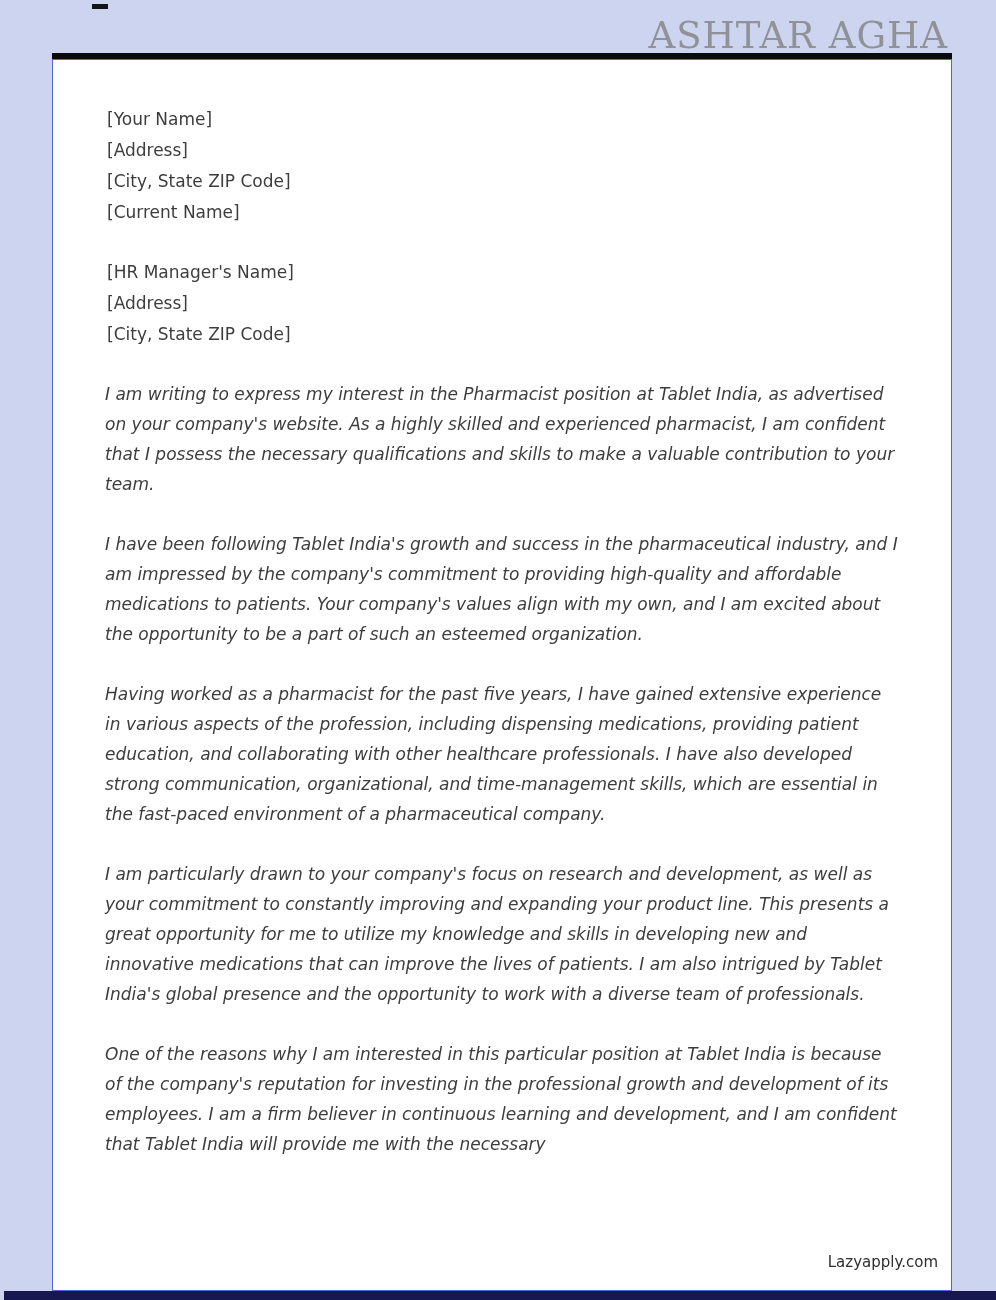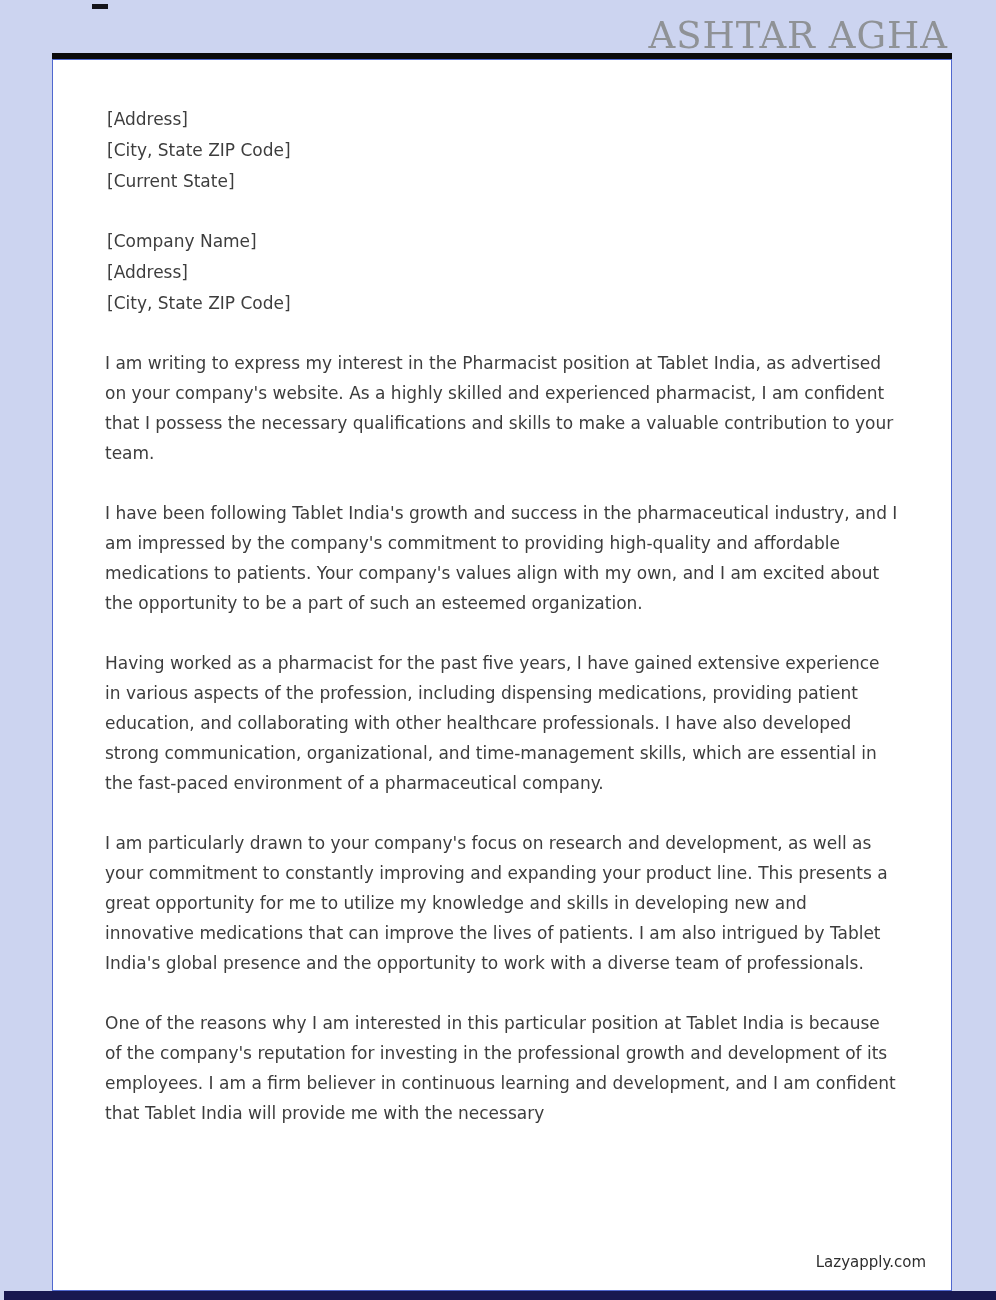--- a/index.html
+++ b/index.html
@@ -53,25 +53,25 @@
     overflow: hidden;
   }
   .letter {
     padding: 42px 50px 0 51px;
     font-size: 17px;
     line-height: 30px;
     color: #3d3d3d;
   }
   .block { margin-bottom: 30px; }
   .block .line { white-space: nowrap; }
-  .letter p { margin: 0 0 30px 0; }
+  .letter p { margin: 0 0 30px 0; font-style: italic; }
   .watermark {
     position: absolute;
     top: 1190px;
-    right: 24px;
+    right: 12px;
     font-size: 15px;
     line-height: 22px;
     color: #2e2e2e;
   }
   .bottom-bar {
     position: absolute;
     left: 0;
     top: 1287px;
     width: 996px;
     height: 13px;
@@ -86,27 +86,28 @@
   <div class="top-mark"></div>
 
   <div class="brand">ASHTAR AGHA</div>
 
   <div class="divider"></div>
 
   <div class="page">
     <div class="letter">
 
       <div class="block">
+        <div class="line">[Your Name]</div>
         <div class="line">[Address]</div>
         <div class="line">[City, State ZIP Code]</div>
-        <div class="line">[Current State]</div>
+        <div class="line">[Current Name]</div>
       </div>
 
       <div class="block">
-        <div class="line">[Company Name]</div>
+        <div class="line">[HR Manager's Name]</div>
         <div class="line">[Address]</div>
         <div class="line">[City, State ZIP Code]</div>
       </div>
 
 
       <p>I am writing to express my interest in the Pharmacist position at Tablet India, as advertised on your company's website. As a highly skilled and experienced pharmacist, I am confident that I possess the necessary qualifications and skills to make a valuable contribution to your team.</p>
       <p>I have been following Tablet India's growth and success in the pharmaceutical industry, and I am impressed by the company's commitment to providing high-quality and affordable medications to patients. Your company's values align with my own, and I am excited about the opportunity to be a part of such an esteemed organization.</p>
       <p>Having worked as a pharmacist for the past five years, I have gained extensive experience in various aspects of the profession, including dispensing medications, providing patient education, and collaborating with other healthcare professionals. I have also developed strong communication, organizational, and time-management skills, which are essential in the fast-paced environment of a pharmaceutical company.</p>
       <p>I am particularly drawn to your company's focus on research and development, as well as your commitment to constantly improving and expanding your product line. This presents a great opportunity for me to utilize my knowledge and skills in developing new and innovative medications that can improve the lives of patients. I am also intrigued by Tablet India's global presence and the opportunity to work with a diverse team of professionals.</p>
       <p>One of the reasons why I am interested in this particular position at Tablet India is because of the company's reputation for investing in the professional growth and development of its employees. I am a firm believer in continuous learning and development, and I am confident that Tablet India will provide me with the necessary</p>

